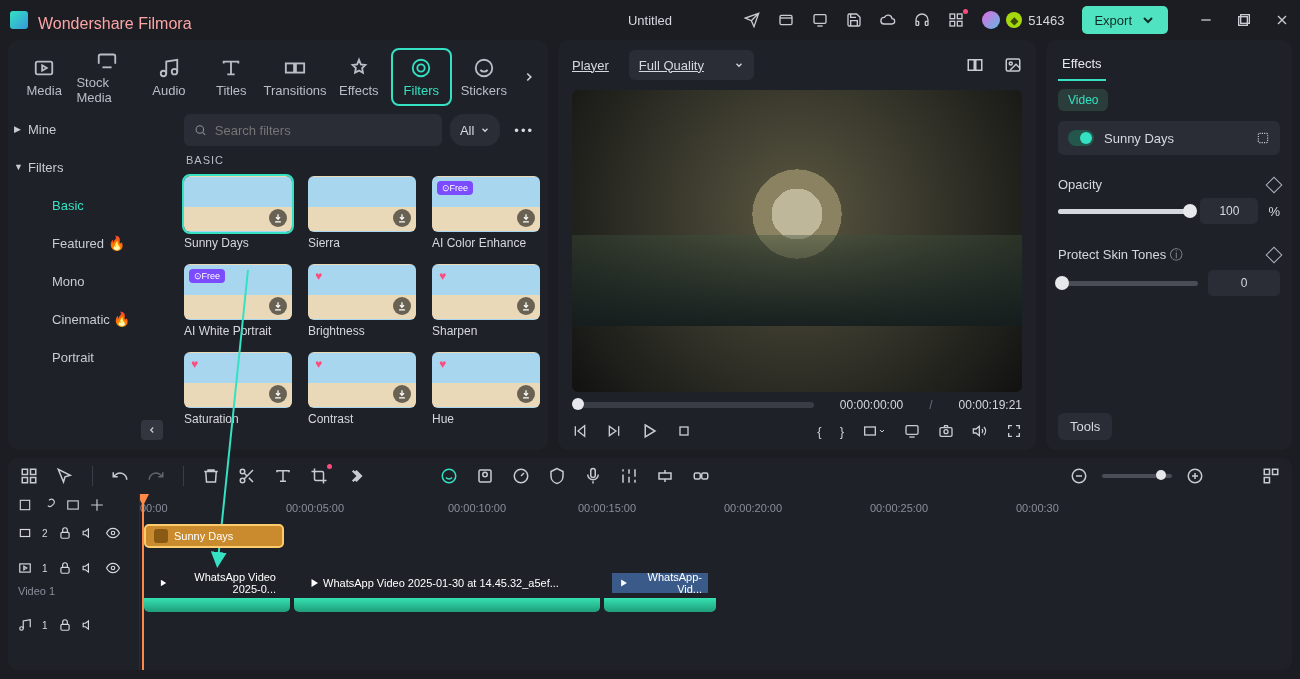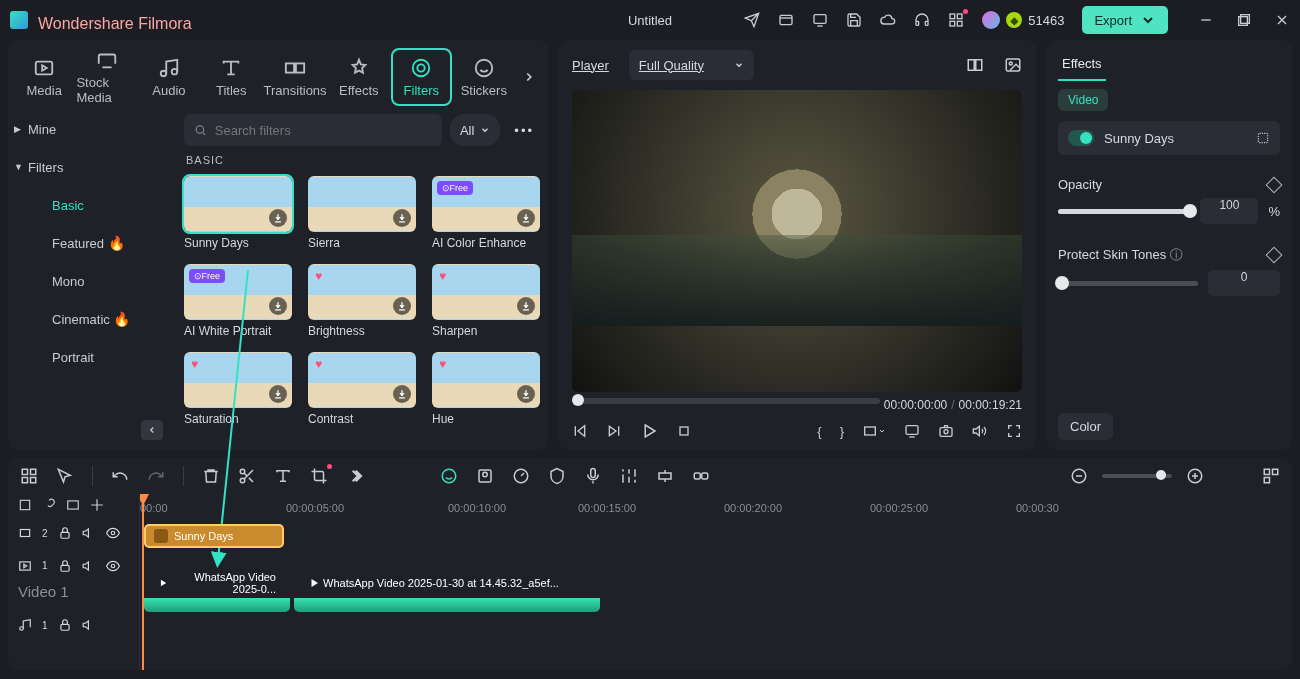--- a/index.html
+++ b/index.html
@@ -56,57 +56,57 @@
   .thumb label { font-size:12px; color:#d5d8de; white-space:nowrap; overflow:hidden; text-overflow:ellipsis;}
 
   
   .preview { flex:1; display:flex; flex-direction:column; }
   .preview-head { display:flex; align-items:center; padding:10px 14px; gap:20px;text-decoration:underline;}
   .select-like { background:#2a2d36; height:30px; border-radius:6px; display:flex; align-items:center; padding:0 10px; gap:30px; cursor:pointer;}
   .preview-head .spacer { flex:1; }
   .video-area { flex:1; margin:0 14px; border-radius:6px; background:radial-gradient(circle at 50% 40%,#5a5640 0%,#2d2d25 60%,#111 100%); position:relative; overflow:hidden;}
   .lionhead { position:absolute; left:50%; top:26%; transform:translateX(-50%); width:90px; height:90px; background:radial-gradient(circle,#bfb79a 0 40%,#8a8260 40% 70%,#5a553e 70% 100%); border-radius:50%;}
   .waterline { position:absolute; left:0; right:0; bottom:22%; height:30%; background:linear-gradient(180deg,rgba(60,80,60,0.4),rgba(20,30,30,0.9));}
-  .play-row { display:flex; padding:6px 14px; gap:4px;}
+  .play-row { display:flex; align-items:center; padding:6px 14px; gap:26px;}
   .play-track { flex:1; height:6px; border-radius:3px; background:#3a3d46; position:relative;}
   .play-track::before{content:""; position:absolute; left:0; top:-4px; width:12px; height:12px; border-radius:50%; background:#e6e8ec;}
   .timecode { font-size:12px; color:#d5d8de; font-variant-numeric:tabular-nums;}
   .controls-row { display:flex; align-items:center; padding:4px 14px 10px 14px; gap:18px;}
   .controls-row .group-right{ margin-left:auto; display:flex; gap:18px; align-items:center;}
 
   
   .effects { width:246px; display:flex; flex-direction:column; padding:8px 12px 12px 12px; position:relative;}
   .effects-tab { color:#b9bdc6; padding:8px 4px 8px 4px; border-bottom:2px solid transparent; display:inline-block;}
   .effects-tab.active{ color:#e6e8ec; border-bottom:2px solid #34e1c2;}
   .chip-row { margin-top:8px;}
   .chip { background:#2a3d3a; color:#34e1c2; padding:4px 10px; border-radius:6px; font-size:12px; display:inline-block;}
   .filter-row { display:flex; align-items:center; gap:10px; background:#2a2d36; height:34px; border-radius:6px; padding:0 10px; margin-top:10px;}
   .toggle { width:26px; height:16px; border-radius:10px; background:#24564c; position:relative;}
   .toggle::after{content:""; position:absolute; left:12px; top:2px; width:12px; height:12px; border-radius:50%; background:#34e1c2;}
   .field-label { display:flex; align-items:center; justify-content:space-between; margin-top:22px; color:#d5d8de;}
   .slider-row{ display:flex; align-items:center; gap:10px; margin-top:6px;}
   .slider-track{ flex:1; height:5px; background:#4a4d56; border-radius:3px; position:relative;}
   .slider-track .fill{position:absolute; left:0; top:0; bottom:0; background:#d5d8de; border-radius:3px;}
   .slider-track .knob{position:absolute; top:-5px; width:14px; height:14px; border-radius:50%; background:#e6e8ec;}
-  .valbox { background:#2a2d36; width:58px; height:26px; border-radius:5px; display:flex; align-items:flex-start; justify-content:center; font-size:12px;}
+  .valbox { background:#2a2d36; width:58px; height:26px; border-radius:5px; display:flex; align-items:center; justify-content:center; font-size:12px;}
   .reset-btn { position:absolute; bottom:10px; left:12px; background:#2a2d36; padding:6px 12px; border-radius:6px; cursor:pointer;}
 
   
   .timeline-wrap { margin:8px; border-radius:10px; background:#1f2128; height:212px; display:flex; flex-direction:column;}
   .tl-toolbar { display:flex; align-items:center; padding:8px 12px; gap:18px;}
   .tl-toolbar .sep { width:1px; height:20px; background:#3a3d46;}
   .tl-toolbar svg{ width:18px; height:18px;}
   .tl-toolbar .right { margin-left:auto; display:flex; align-items:center; gap:14px;}
   .zoom-track { width:70px; height:4px; background:#4a4d56; border-radius:2px; position:relative;}
   .zoom-track::after{content:""; position:absolute; right:6px; top:-4px; width:10px; height:10px; border-radius:50%; background:#e6e8ec;}
   .tl-body { display:flex; flex:1; overflow:hidden;}
   .tl-left { width:132px; border-right:1px solid #2a2d36;}
   .tl-left .row { height:42px; display:flex; align-items:center; gap:10px; padding:0 10px; }
   .tl-left .row.sm { height:34px;}
-  .tl-left .label { font-size:15px; color:#8a8e99;}
+  .tl-left .label { font-size:11px; color:#8a8e99;}
   .tl-tracks { flex:1; position:relative; overflow:hidden;}
   .ruler { height:28px; display:flex; align-items:center; position:relative; font-size:11px; color:#8a8e99;}
   .ruler span{ position:absolute; }
   .playhead { position:absolute; top:0; bottom:0; width:2px; background:#ff8a47;}
   .playhead::before{content:""; position:absolute; top:0; left:-5px; width:12px; height:12px; background:#ff8a47; clip-path:polygon(0 0,100% 0,50% 100%);}
   .clip { position:absolute; height:24px; border-radius:5px; display:flex; align-items:center; padding:0 8px; font-size:11px; color:#fff; overflow:hidden;}
   .filter-clip { top:30px; left:4px; width:140px; background:#c98b2d; border:2px solid #ffcb6b;}
   .filter-clip .ico{width:14px;height:14px;background:#8a5a14;border-radius:3px;margin-right:6px;}
   .vclip { top:60px; height:58px;text-align:right;}
   .vclip .head { height:20px; display:flex; align-items:center; background:rgba(32,34,40,0.95); padding:0 6px; font-size:11px;}
@@ -558,21 +558,21 @@
       <span><span>Protect Skin Tones</span> <span style="opacity:.6">ⓘ</span></span>
       <span class="diamond"></span>
     </div>
     <div class="slider-row">
       <div class="slider-track">
           <div class="knob" style="left:-3px"></div>
         </div>
       <div class="valbox" style="width:72px">0</div>
     </div>
 
-    <div class="reset-btn">Color</div>
+    <div class="reset-btn">Tools</div>
   </div>
 
 </div>
 
 <div class="timeline-wrap">
   <div class="tl-toolbar">
     <span class="icon-btn">
         <svg viewBox="0 0 24 24" fill="none" stroke="currentColor" stroke-width="2">
           <rect x="3" y="3" width="7" height="7"></rect>
           <rect x="14" y="3" width="7" height="7"></rect>
@@ -798,15 +798,22 @@
           <div class="body"></div>
           <div class="wave"></div>
         </div>
       <div class="clip vclip" style="left:154px;width:306px">
           <div class="head"><svg width="12" height="12" viewBox="0 0 24 24" fill="#fff">
               <path d="m7 4 13 8-13 8V4z"></path>
             </svg>&nbsp;<span>WhatsApp Video 2025-01-30 at 14.45.32_a5ef...</span></div>
           <div class="body"></div>
           <div class="wave"></div>
         </div>
+      <div class="clip vclip" style="left:464px;width:112px">
+          <div class="head" style="background:#3a5a8a"><svg width="12" height="12" viewBox="0 0 24 24" fill="#fff">
+              <path d="m7 4 13 8-13 8V4z"></path>
+            </svg>&nbsp;<span>WhatsApp-Vid...</span></div>
+          <div class="body"></div>
+          <div class="wave"></div>
+        </div>
     </div>
   </div>
 </div>
 
 </body></html>

